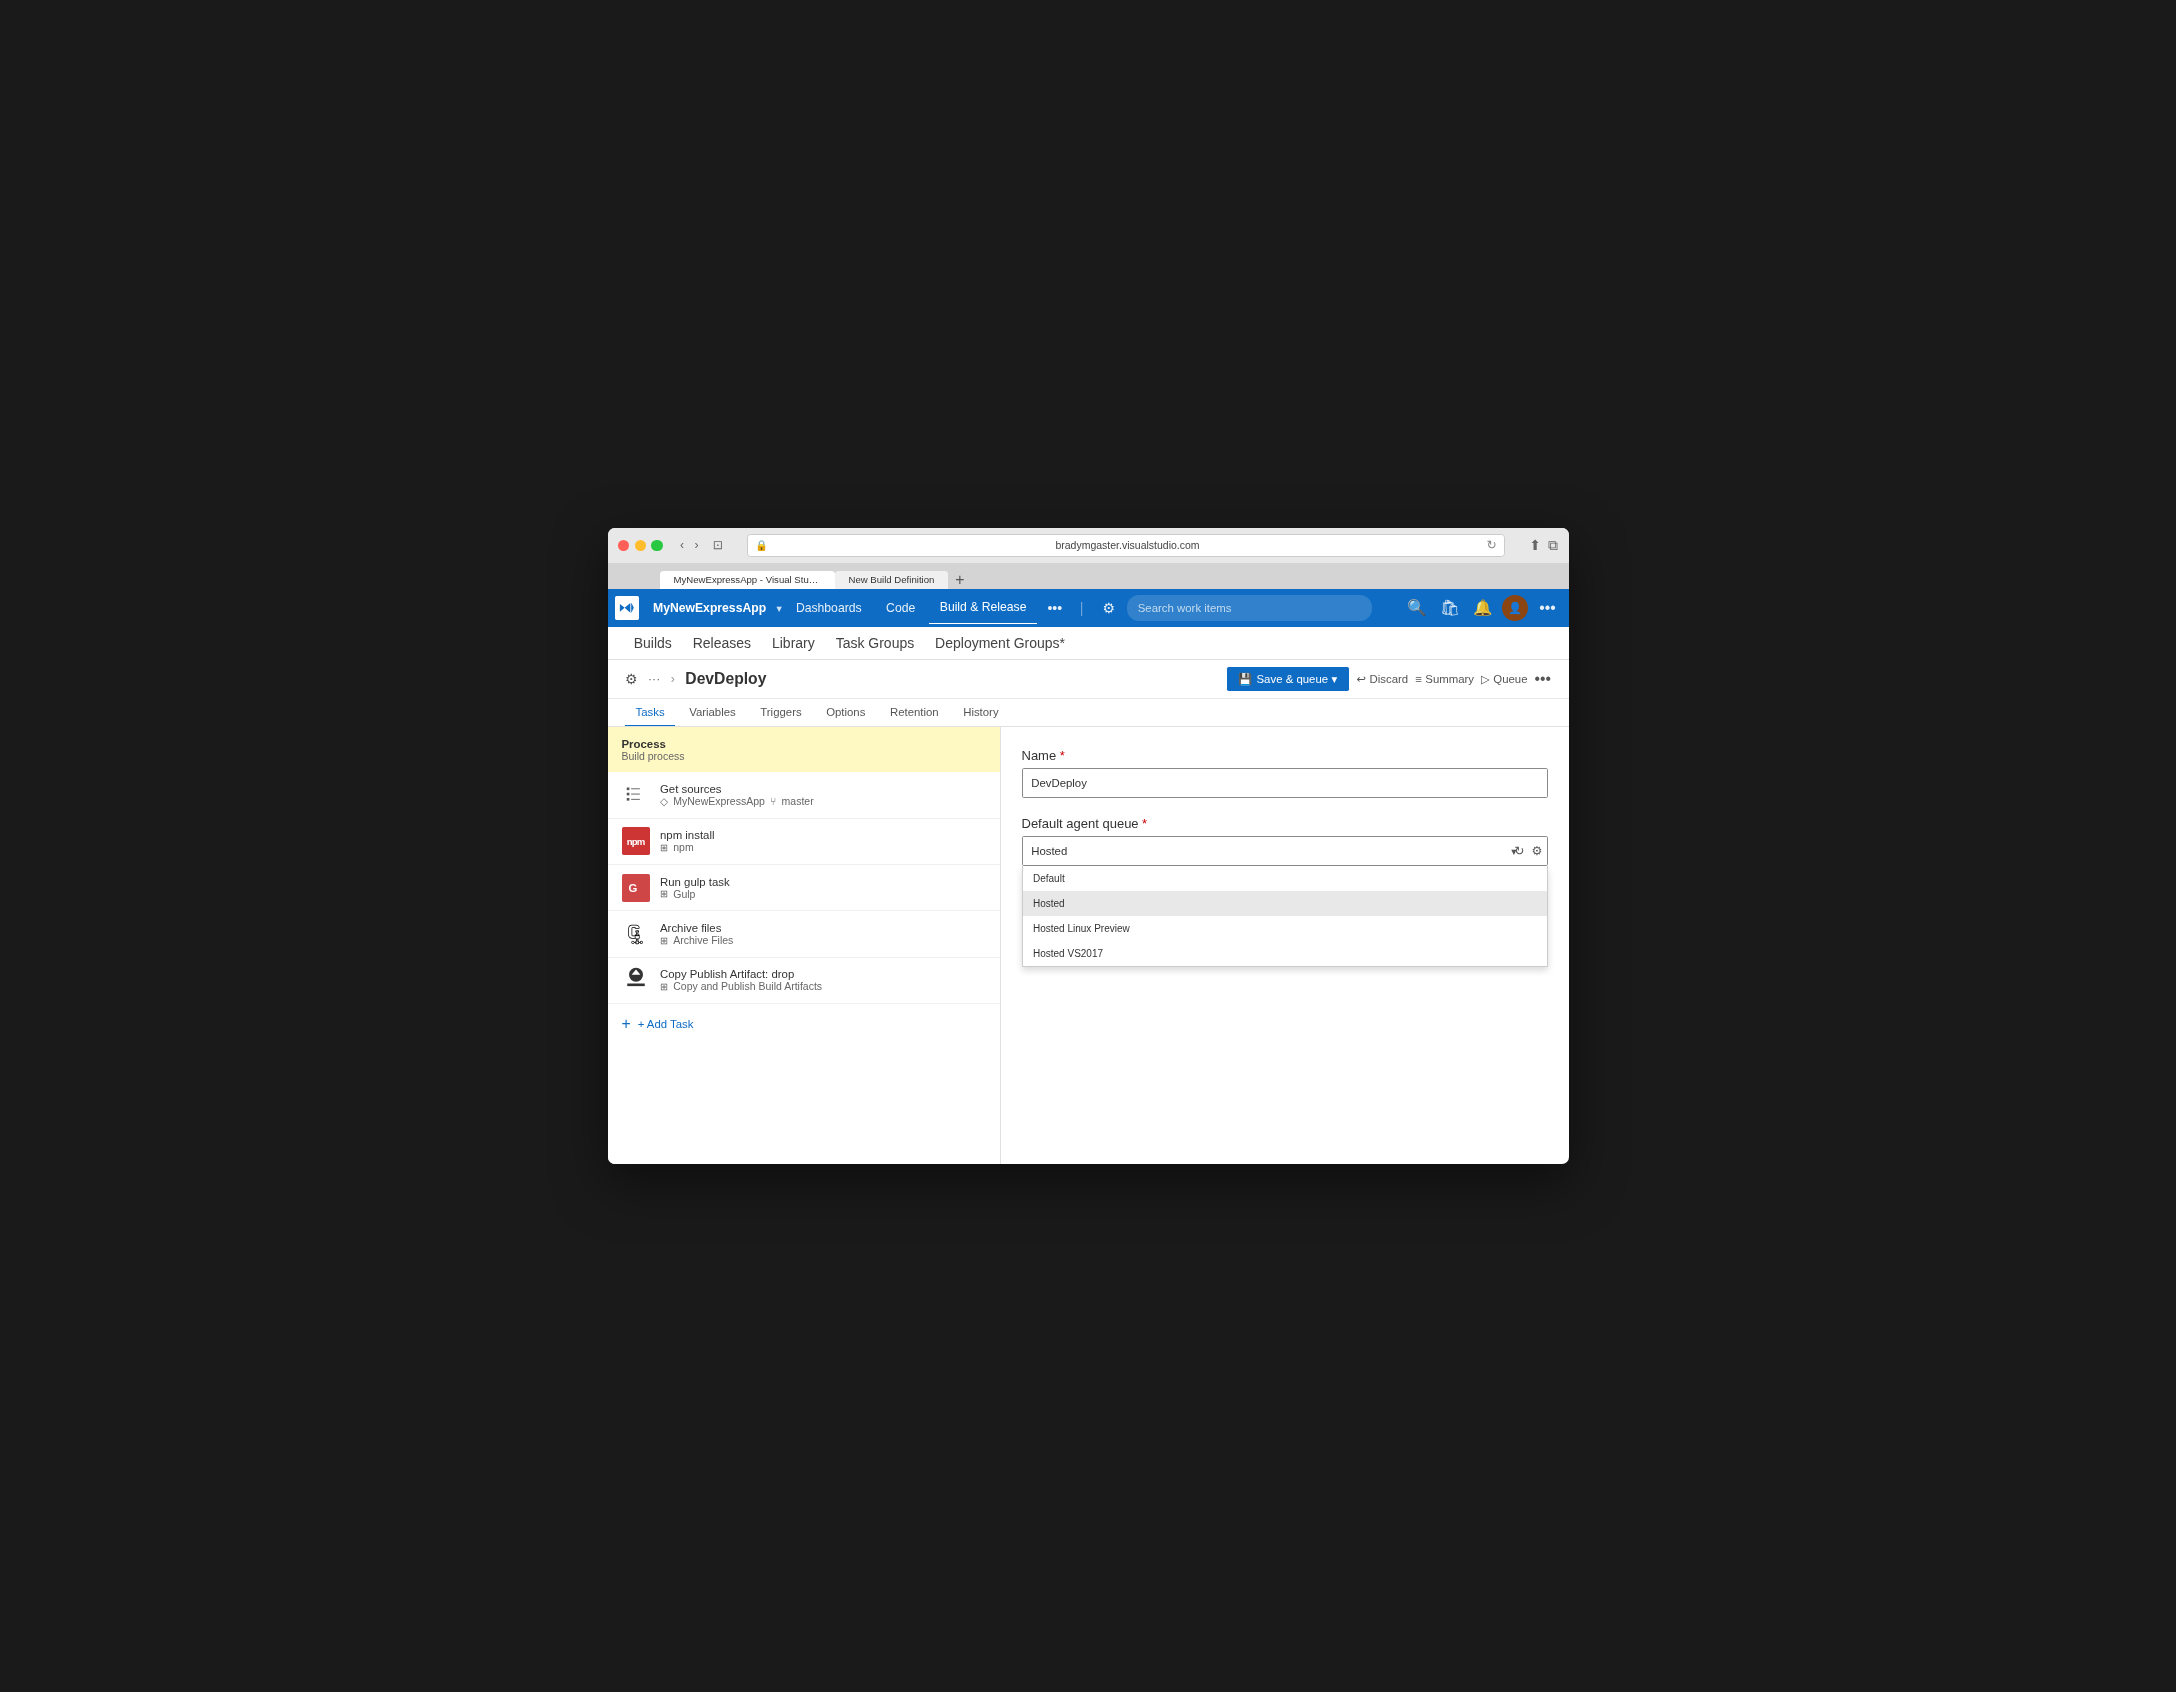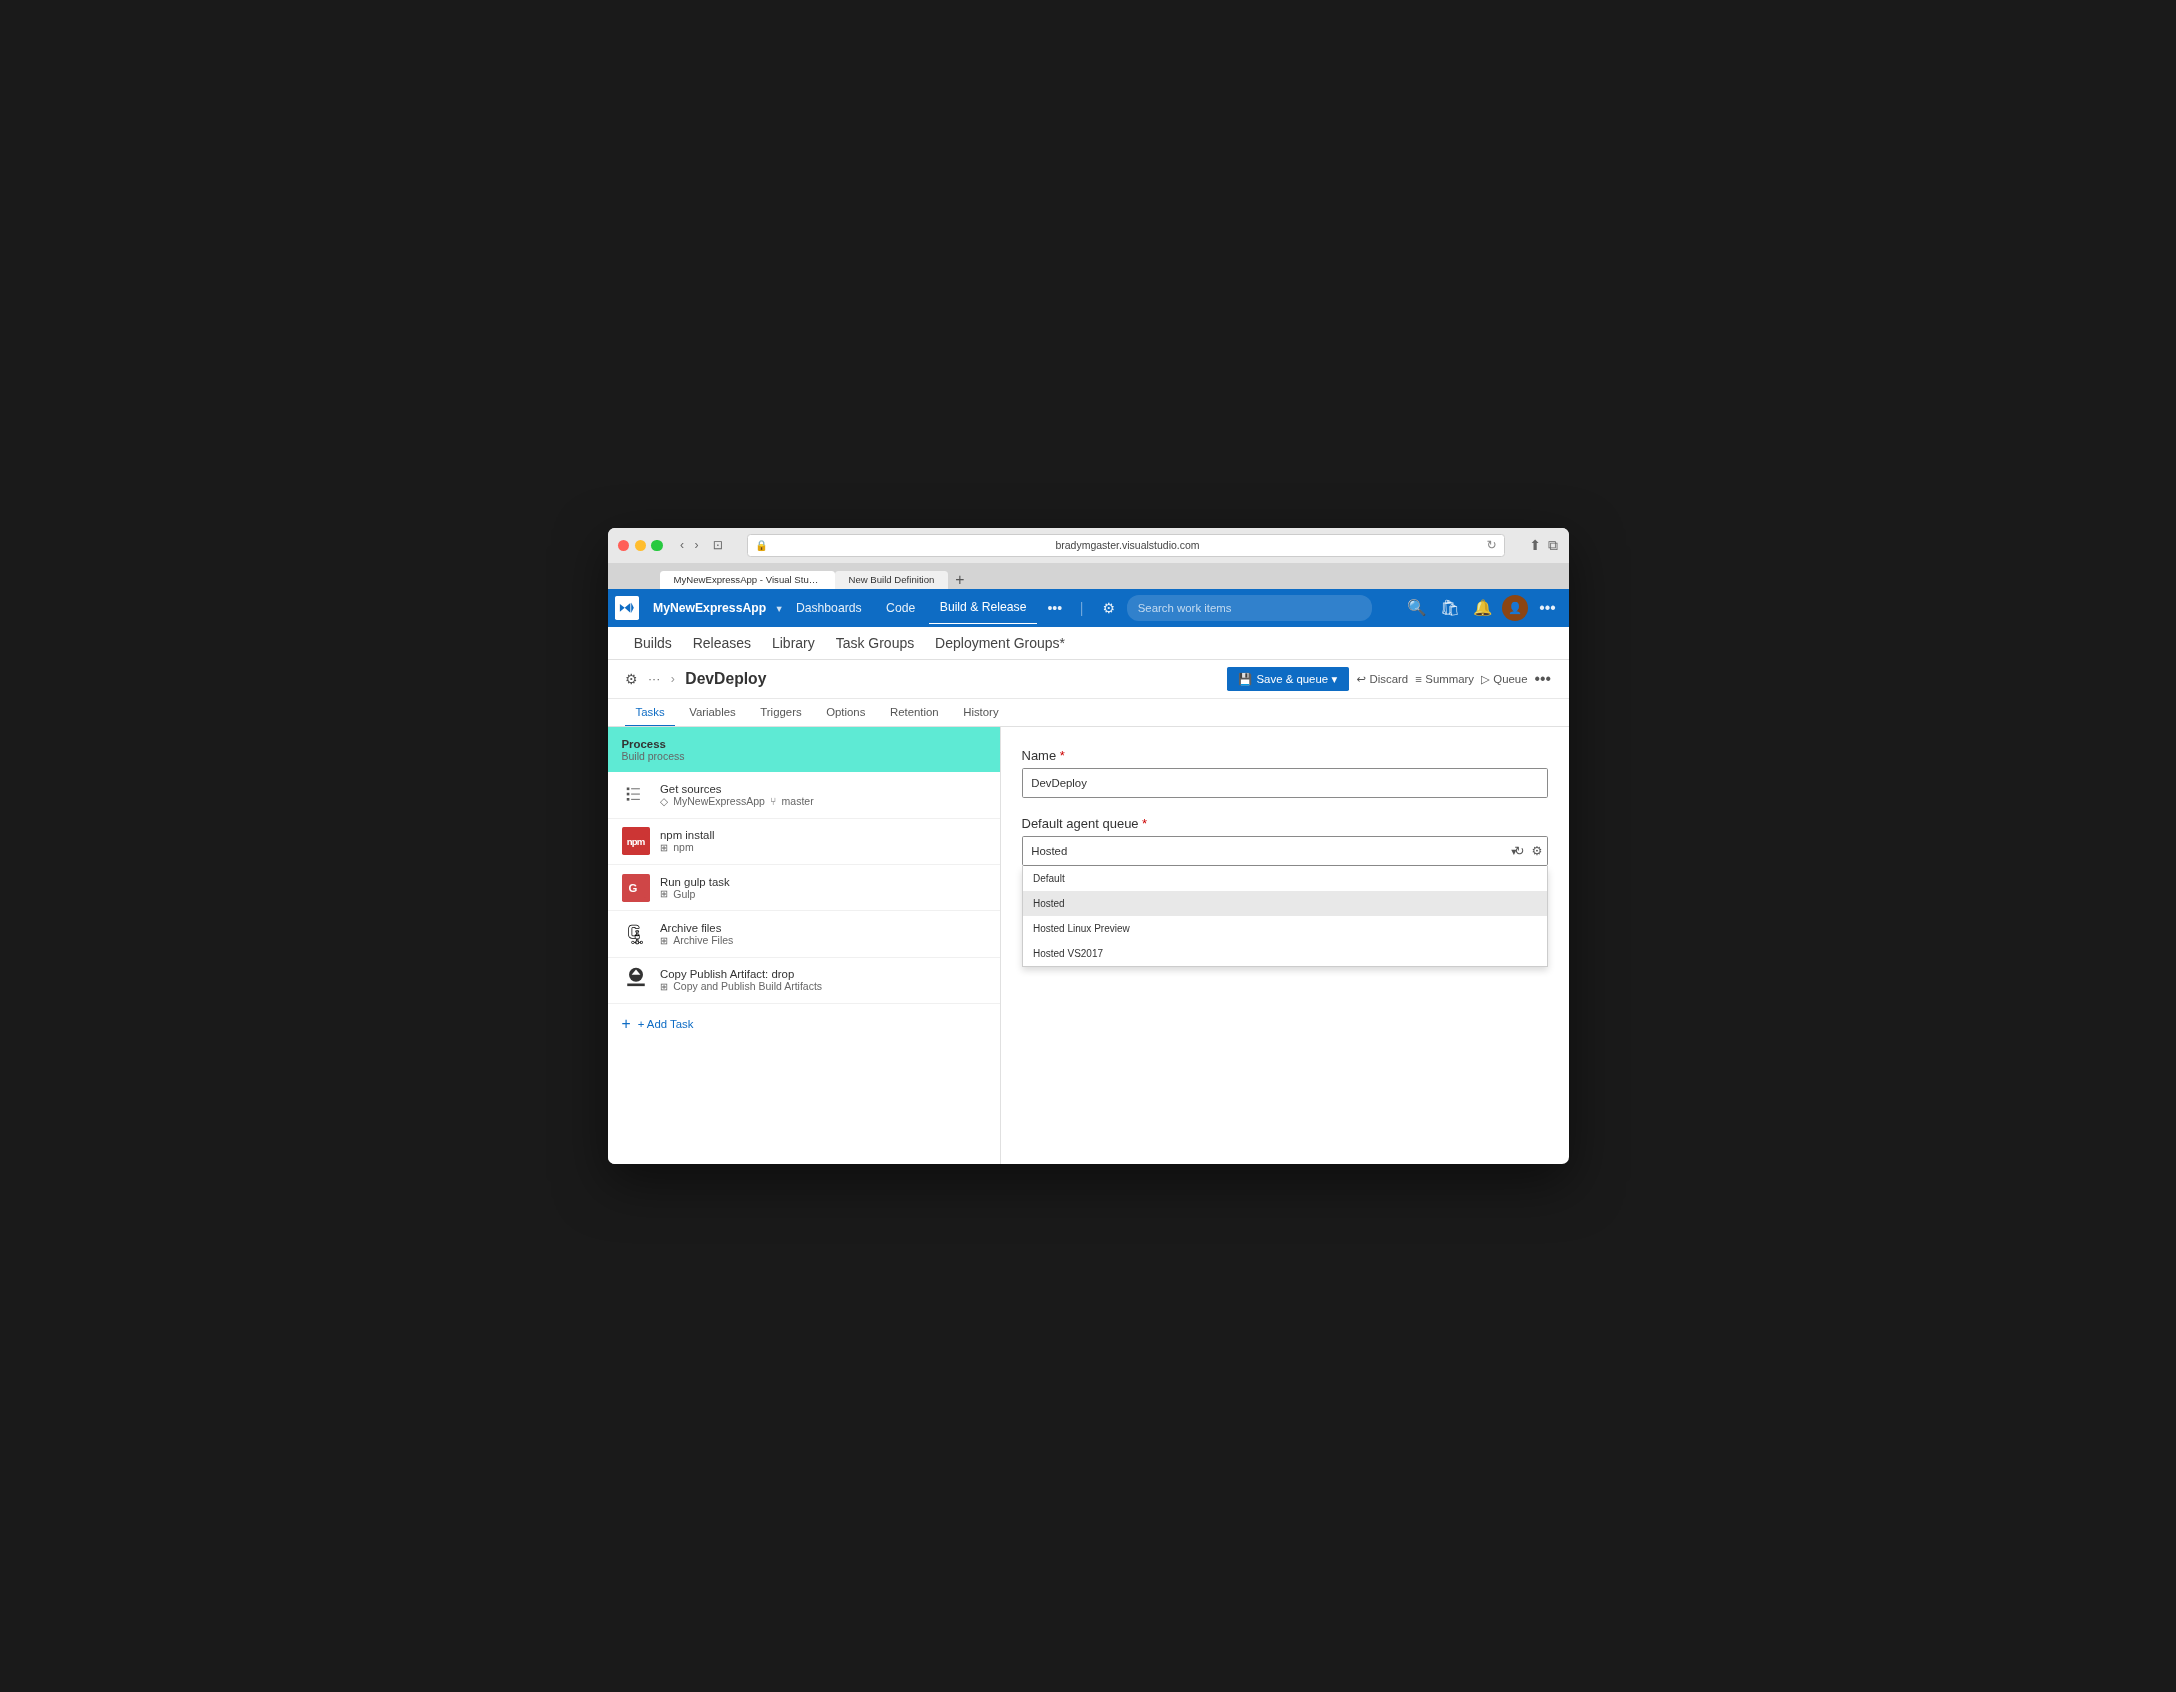--- a/index.html
+++ b/index.html
@@ -137,21 +137,21 @@
     .tab { font-size: 11.4px; color: #555; padding: 7px 10.5px; cursor: pointer; border-bottom: 1.7px solid transparent; }
     .tab.active { color: #0e6cc4; border-bottom-color: #0e6cc4; font-weight: 500; }
 
     
     .main-content { display: flex; min-height: 437px; }
 
     
     .left-panel { width: 393px; min-width: 393px; border-right: 0.9px solid #e0e0e0; background: #fff; }
 
     .process-section {
-      background: #5eead4;
+      background: #fef9c3;
       padding: 10.5px 14px;
       cursor: pointer;
     }
     .process-title { font-size: 11.4px; font-weight: 600; color: #333; }
     .process-subtitle { font-size: 10.5px; color: #666; }
 
     .task-list { }
     .task-item {
       display: flex;
       align-items: center;

